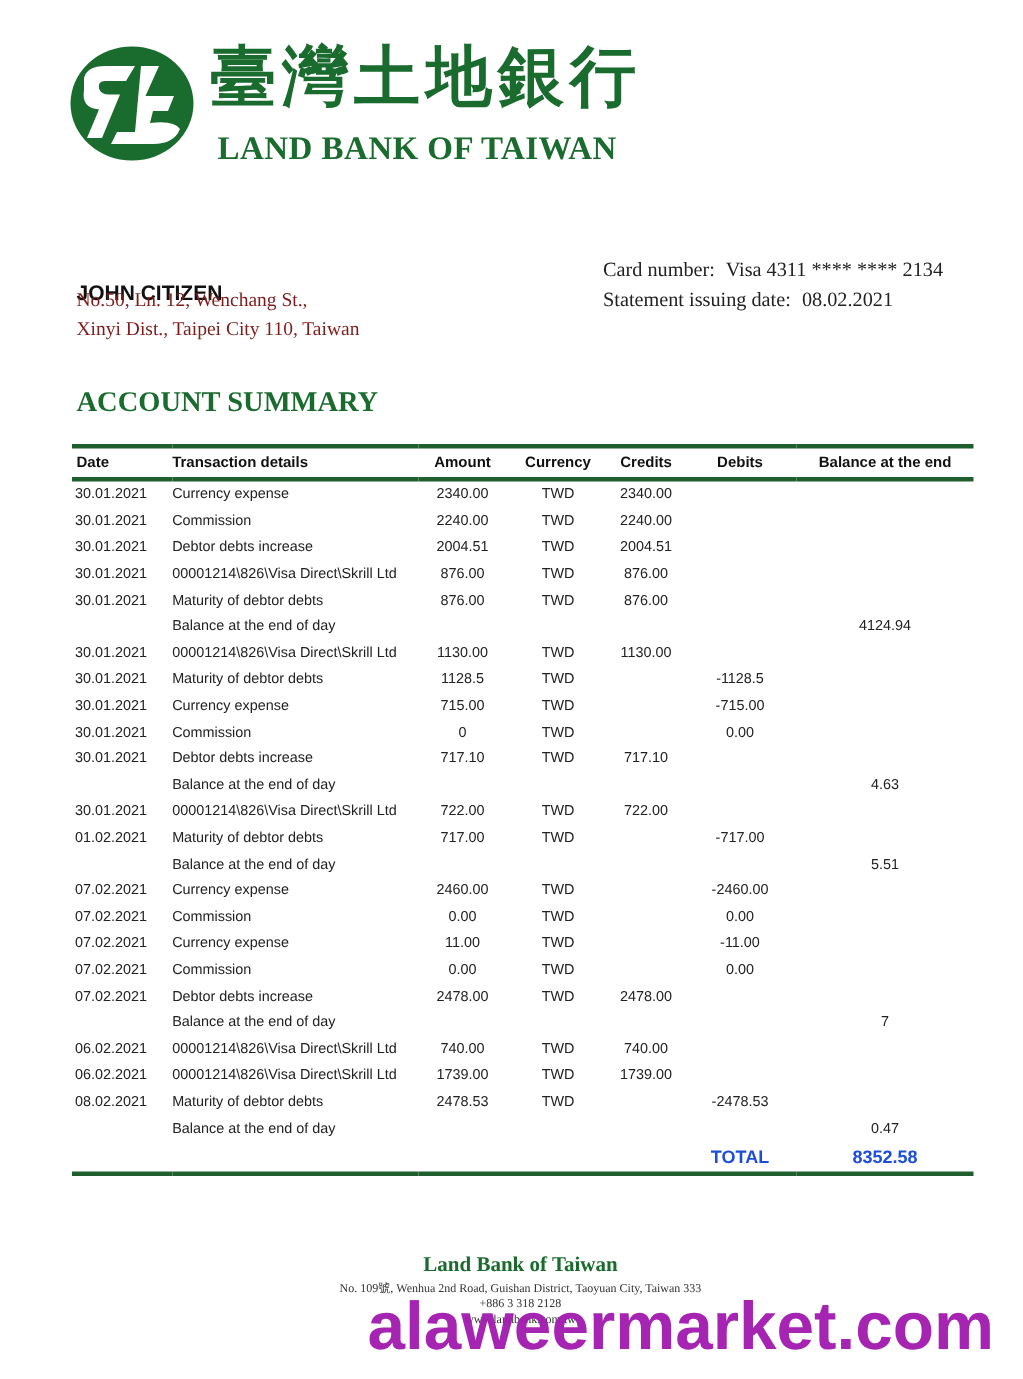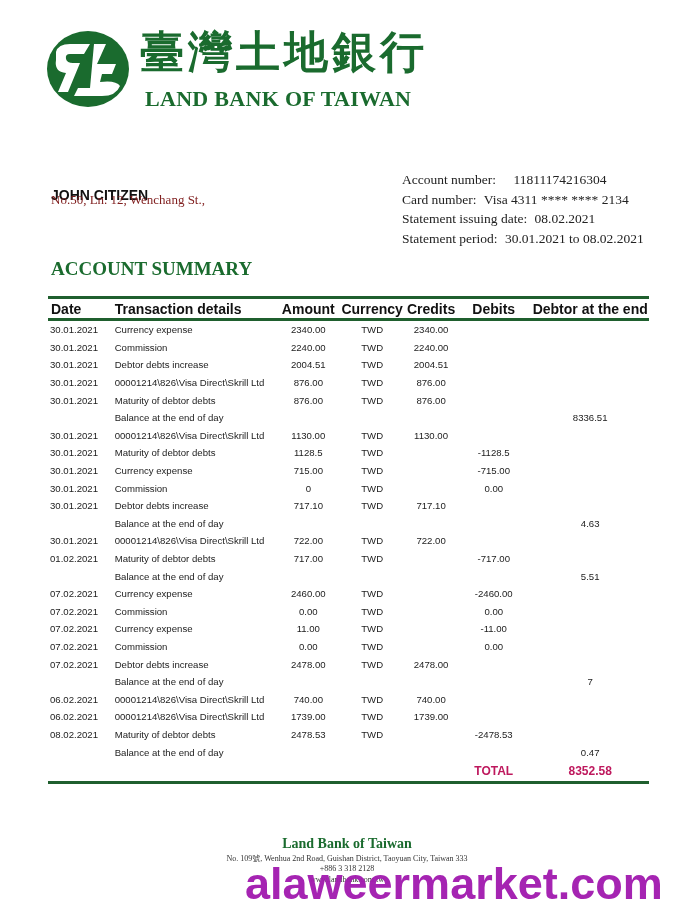--- a/index.html
+++ b/index.html
@@ -7,32 +7,32 @@
   .logo { position: absolute; left: 46px; top: 30px; width: 84px; height: 78px; }
   .bank-cn { position: absolute; left: 140px; top: 28px; font-family: "DejaVu Serif", serif; font-size: 44px; font-weight: bold; color: #1a6b2e; letter-spacing: 4px; line-height: 48px; }
   .bank-en { position: absolute; left: 145px; top: 86px; font-family: "Liberation Serif", serif; font-size: 22px; font-weight: bold; color: #1a6b2e; letter-spacing: 0.3px; }
   .cust-name { position: absolute; left: 51px; top: 187px; font-family: "Liberation Sans", sans-serif; font-weight: bold; font-size: 14px; color: #111; }
   .cust-addr { position: absolute; left: 51px; top: 190px; font-family: "Liberation Serif", serif; font-size: 13px; line-height: 19px; color: #7f1d1d; }
   .acct-info { position: absolute; left: 402px; top: 170px; font-family: "Liberation Serif", serif; font-size: 13.5px; line-height: 19.5px; color: #222; }
   .acct-info .lbl { margin-right: 4px; }
   .acct-info .gap { margin-left: 10px; }
   .summary-title { position: absolute; left: 51px; top: 258px; font-family: "Liberation Serif", serif; font-size: 19px; font-weight: bold; color: #1a6b2e; }
   .tbl { position: absolute; left: 48px; top: 296px; width: 601px; border-collapse: collapse; font-size: 10px; }
-  .tbl thead th { font-family: "Liberation Sans", sans-serif; font-weight: bold; font-size: 14px; color: #111; height: 19px; border-top: 3px solid #1f5f2e; border-bottom: 3px solid #1f5f2e; padding: 0; }
+  .tbl thead th { font-family: "Liberation Sans", sans-serif; font-weight: bold; font-size: 10px; color: #111; height: 19px; border-top: 3px solid #1f5f2e; border-bottom: 3px solid #1f5f2e; padding: 0; }
   .tbl td { height: 17.6px; padding: 0; color: #222; font-size: 9.6px; white-space: nowrap; }
   .c-date { width: 64px; text-align: left; padding-left: 2px !important; }
   .c-details { width: 164px; text-align: left; }
   .c-amount { width: 60px; text-align: center; }
   .c-currency { width: 68px; text-align: center; }
   .c-credits { width: 50px; text-align: center; }
   .c-debits { width: 76px; text-align: center; }
   .c-balance { width: 119px; text-align: center; }
   th.c-date { padding-left: 3px !important; }
   th.c-details { padding-left: 0; }
-  .tbl tr.total-row td { font-weight: bold; font-size: 12px; height: 20px; color: #be185d; border-bottom: 3px solid #1f5f2e; }
+  .tbl tr.total-row td { font-weight: bold; font-size: 12px; height: 20px; color: #1d4ed8; border-bottom: 3px solid #1f5f2e; }
   .footer-name { position: absolute; left: 0; width: 694px; top: 836px; text-align: center; font-family: "Liberation Serif", serif; font-weight: bold; font-size: 14px; color: #1a6b2e; }
   .footer-addr { position: absolute; left: 0; width: 694px; top: 853px; text-align: center; font-family: "Liberation Serif", serif; font-size: 8px; color: #333; }
   .footer-phone { position: absolute; left: 0; width: 694px; top: 864px; text-align: center; font-family: "Liberation Serif", serif; font-size: 8px; color: #333; }
   .footer-web { position: absolute; left: 0; width: 694px; top: 875px; text-align: center; font-family: "Liberation Serif", serif; font-size: 8px; color: #333; }
   .watermark { position: absolute; left: 245px; top: 858px; font-family: "Liberation Sans", sans-serif; font-weight: bold; font-size: 45px; color: #a21caf; letter-spacing: 0px; line-height: 52px; opacity: 0.96; text-align: right; }
 </style>
 </head>
 <body>
 
 <svg class="logo" viewBox="0 0 84 78" xmlns="http://www.w3.org/2000/svg">
@@ -40,53 +40,46 @@
   <path d="M10 22 Q12 14 24 14 L44 14 L38 24 L24 24 Q19 24 20 29 Q21 33 27 33 L34 33 L22 62 L12 62 L20 43 Q8 42 10 30 Z" fill="#ffffff"></path>
   <path d="M48 14 L60 14 L51 34 L70 34 L66 44 L56 44 L54 52 Q70 50 74 56 Q70 66 56 66 L28 66 L32 58 L44 58 Z" fill="#ffffff"></path>
 </svg>
 
 <div class="bank-cn">臺灣土地銀行</div>
 <div class="bank-en">LAND BANK OF TAIWAN</div>
 
 <div class="cust-name">JOHN CITIZEN</div>
 <div class="cust-addr">
   <div>No.50, Ln. 12, Wenchang St.,</div>
+  <div>Xinyi Dist., Taipei City 110, Taiwan</div>
 </div>
 
 <div class="acct-info">
-  <div>
-    <span class="lbl">Account number:</span>
-    <span class="gap">11811174216304</span>
-  </div>
   <div>
     <span class="lbl">Card number:</span>
     <span>Visa 4311 **** **** 2134</span>
   </div>
   <div>
     <span class="lbl">Statement issuing date:</span>
     <span>08.02.2021</span>
-  </div>
-  <div>
-    <span class="lbl">Statement period:</span>
-    <span>30.01.2021 to 08.02.2021</span>
   </div>
 </div>
 
 <div class="summary-title">ACCOUNT SUMMARY</div>
 
 <table class="tbl">
   <thead>
     <tr>
       <th class="c-date">Date</th>
       <th class="c-details">Transaction details</th>
       <th class="c-amount">Amount</th>
       <th class="c-currency">Currency</th>
       <th class="c-credits">Credits</th>
       <th class="c-debits">Debits</th>
-      <th class="c-balance">Debtor at the end</th>
+      <th class="c-balance">Balance at the end</th>
     </tr>
   </thead>
   <tbody id="tx-body">
       <tr>
         <td class="c-date">30.01.2021</td>
         <td class="c-details">Currency expense</td>
         <td class="c-amount">2340.00</td>
         <td class="c-currency">TWD</td>
         <td class="c-credits">2340.00</td>
         <td class="c-debits"></td>
@@ -128,21 +121,21 @@
         <td class="c-debits"></td>
         <td class="c-balance"></td>
       </tr>
       <tr>
         <td class="c-date"></td>
         <td class="c-details">Balance at the end of day</td>
         <td class="c-amount"></td>
         <td class="c-currency"></td>
         <td class="c-credits"></td>
         <td class="c-debits"></td>
-        <td class="c-balance">8336.51</td>
+        <td class="c-balance">4124.94</td>
       </tr>
       <tr>
         <td class="c-date">30.01.2021</td>
         <td class="c-details">00001214\826\Visa Direct\Skrill Ltd</td>
         <td class="c-amount">1130.00</td>
         <td class="c-currency">TWD</td>
         <td class="c-credits">1130.00</td>
         <td class="c-debits"></td>
         <td class="c-balance"></td>
       </tr>

